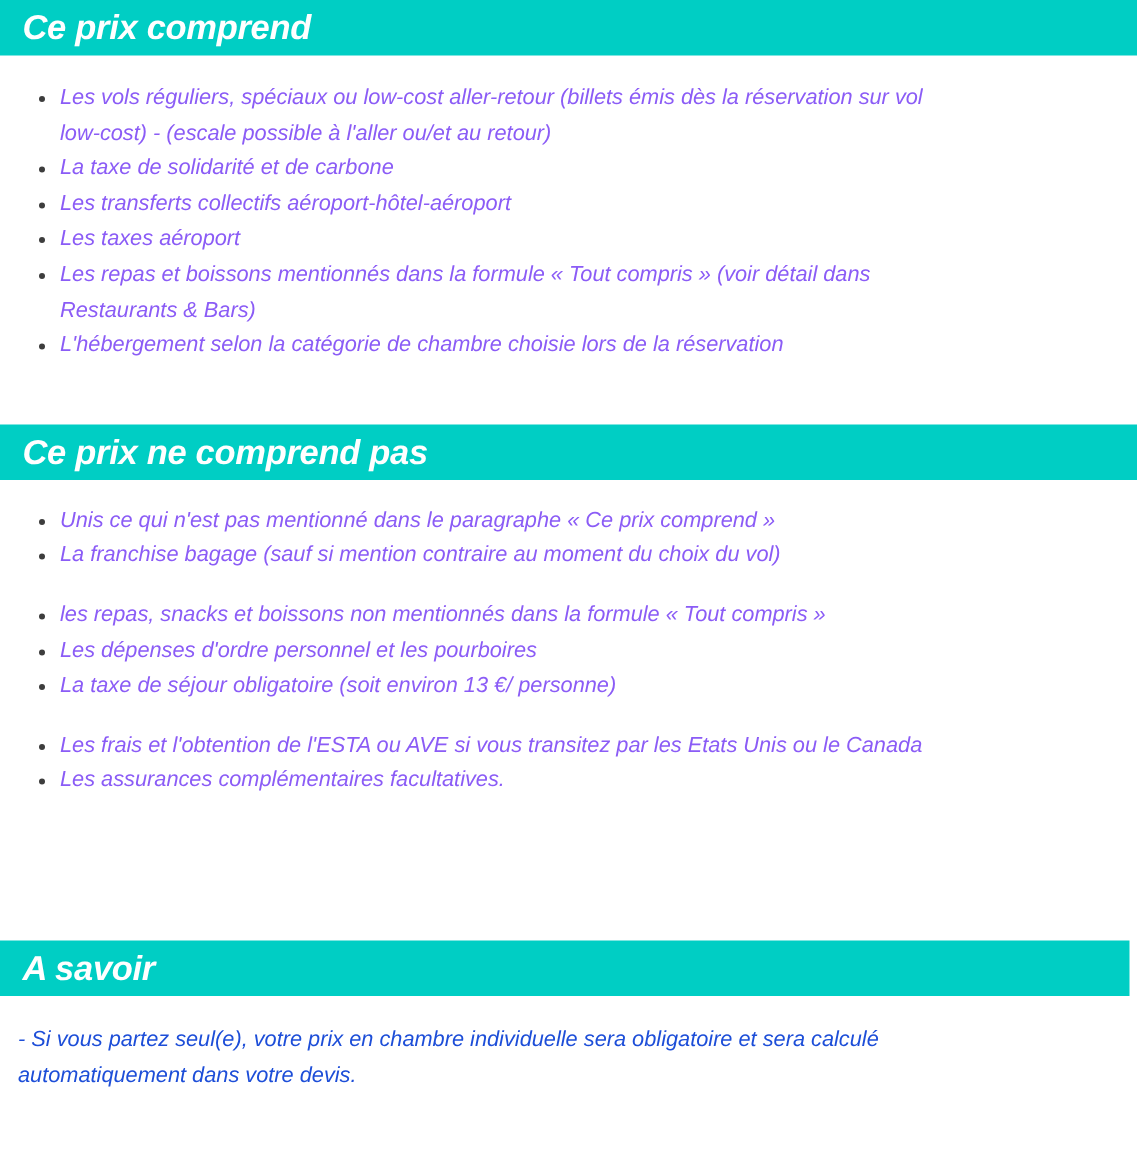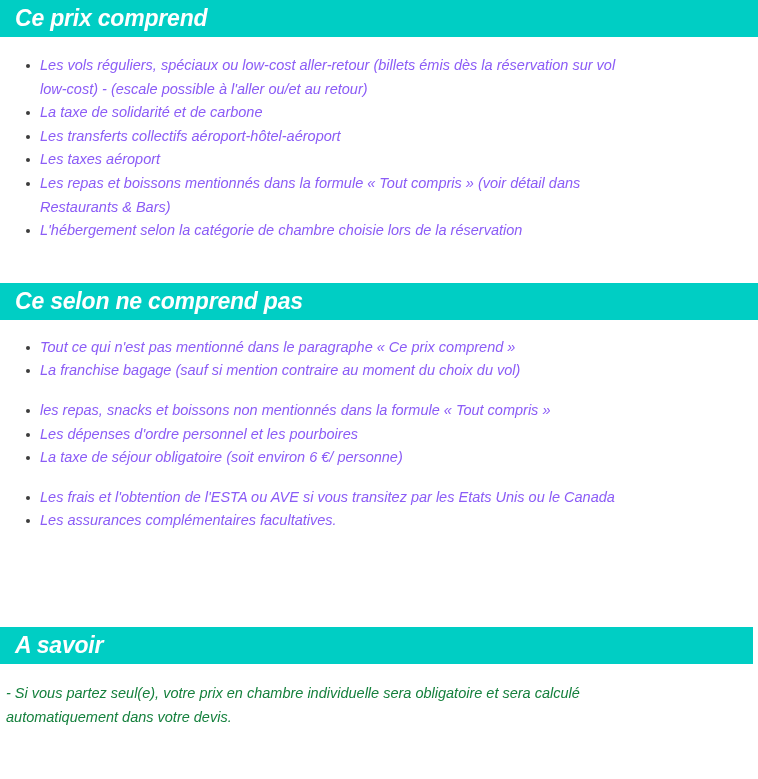--- a/index.html
+++ b/index.html
@@ -70,22 +70,22 @@
     background: #3d3d3d;
   }
   ul.bullets li.gap-before {
     margin-top: 16px;
   }
 
   .para {
     font-style: italic;
     font-size: 14.5px;
     line-height: 23.6px;
-    color: #15803d;
-    padding: 0 10px 0 6px;
+    color: #1d4ed8;
+    padding: 0 10px 0 12px;
     margin: 0;
   }
 
   
   .sp-after-band-1 { height: 17px; }
   .sp-after-list-1 { height: 40px; }
   .sp-after-band-2 { height: 16px; }
   .sp-after-list-2 { height: 86px; }
   .sp-after-band-3 { height: 18px; }
 </style>
@@ -104,31 +104,31 @@
       <li>La taxe de solidarité et de carbone</li>
       <li>Les transferts collectifs aéroport-hôtel-aéroport</li>
       <li>Les taxes aéroport</li>
       <li>Les repas et boissons mentionnés dans la formule « Tout compris » (voir détail dans Restaurants &amp; Bars)</li>
       <li>L'hébergement selon la catégorie de chambre choisie lors de la réservation</li>
     </ul>
   </div>
 
   <div class="sp-after-list-1"></div>
 
-  <div class="band full">Ce selon ne comprend pas</div>
+  <div class="band full">Ce prix ne comprend pas</div>
 
   <div class="sp-after-band-2"></div>
 
   <div class="body-block">
     <ul class="bullets">
-      <li>Tout ce qui n'est pas mentionné dans le paragraphe « Ce prix comprend »</li>
+      <li>Unis ce qui n'est pas mentionné dans le paragraphe « Ce prix comprend »</li>
       <li>La franchise bagage (sauf si mention contraire au moment du choix du vol)</li>
       <li class="gap-before">les repas, snacks et boissons non mentionnés dans la formule « Tout compris »</li>
       <li>Les dépenses d'ordre personnel et les pourboires</li>
-      <li>La taxe de séjour obligatoire (soit environ 6 €/ personne)</li>
+      <li>La taxe de séjour obligatoire (soit environ 13 €/ personne)</li>
       <li class="gap-before">Les frais et l'obtention de l'ESTA ou AVE si vous transitez par les Etats Unis ou le Canada</li>
       <li>Les assurances complémentaires facultatives.</li>
     </ul>
   </div>
 
   <div class="sp-after-list-2"></div>
 
   <div class="band short">A savoir</div>
 
   <div class="sp-after-band-3"></div>

